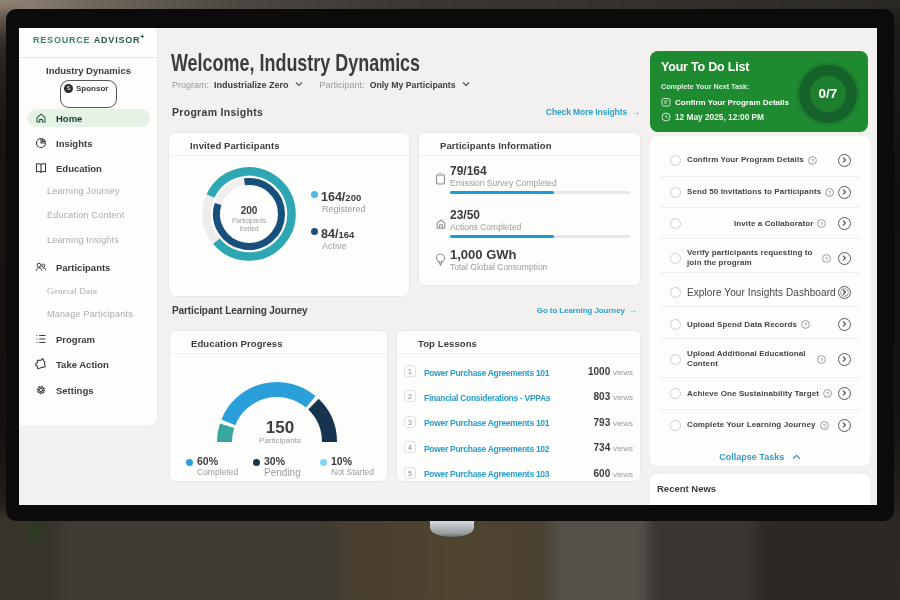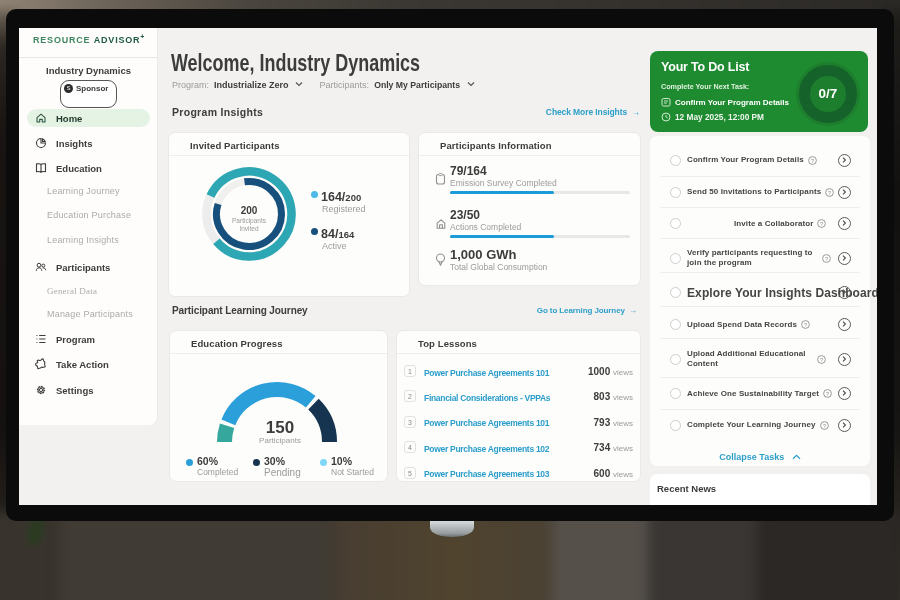--- a/index.html
+++ b/index.html
@@ -77,21 +77,21 @@
     <svg class="navico" style="top:109px;" viewBox="0 0 12 12">
           <path d="M6 1.5 A4.5 4.5 0 1 0 10.5 6 L6 6 Z" fill="none" stroke="#3c3c3c" stroke-width="1.1"></path>
           <path d="M7.5 1.8 A4.5 4.5 0 0 1 10.2 4.5 L7.5 4.5 Z" fill="none" stroke="#3c3c3c" stroke-width="1.1"></path>
         </svg>
     <div class="navitem" style="top:110px;">Insights</div>
     <svg class="navico" style="top:134px;" viewBox="0 0 12 12">
           <path d="M6 2.5 C5 1.6 3.4 1.5 1.5 1.9 L1.5 9.7 C3.4 9.3 5 9.4 6 10.2 C7 9.4 8.6 9.3 10.5 9.7 L10.5 1.9 C8.6 1.5 7 1.6 6 2.5 Z M6 2.5 L6 10" fill="none" stroke="#3c3c3c" stroke-width="1.1" stroke-linejoin="round"></path>
         </svg>
     <div class="navitem" style="top:135px;">Education</div>
     <div class="navsub" style="top:158px;">Learning Journey</div>
-    <div class="navsub" style="top:182px;">Education Purchase</div>
+    <div class="navsub" style="top:182px;">Education Content</div>
     <div class="navsub" style="top:207px;">Learning Insights</div>
     <svg class="navico" style="top:233px;" viewBox="0 0 12 12">
           <circle cx="4" cy="4.2" r="1.9" fill="none" stroke="#3c3c3c" stroke-width="1"></circle>
           <circle cx="8.3" cy="4.6" r="1.5" fill="none" stroke="#3c3c3c" stroke-width="1"></circle>
           <path d="M1.2 9.8 C1.5 7.6 2.6 6.8 4 6.8 C5.4 6.8 6.5 7.6 6.8 9.8 M7.6 6.9 C9.3 6.7 10.4 7.4 10.8 9.2" fill="none" stroke="#3c3c3c" stroke-width="1"></path>
         </svg>
     <div class="navitem" style="top:234px;">Participants</div>
     <div class="navsub" style="top:258px;font-family:Liberation Serif, serif;">General Data</div>
     <div class="navsub" style="top:281px;">Manage Participants</div>
     <svg class="navico" style="top:305px;" viewBox="0 0 12 12">
@@ -109,21 +109,21 @@
         </svg>
     <div class="navitem" style="top:357px;">Settings</div>
   </div>
 
   <div class="abs d" style="left:152px;top:21px;font-size:24px;font-weight:700;transform:scaleX(0.748);transform-origin:0 0;white-space:nowrap;">Welcome, Industry Dynamics</div>
 
   <div class="abs" style="left:153px;top:52px;width:470px;height:14px;font-size:9px;white-space:nowrap;">
     <span class="g">Program:</span>&nbsp; <b class="d">Industrialize Zero</b> <svg width="8" height="6" viewBox="0 0 8 6" style="margin:0 0 1px 4px;">
           <path d="M1 1.5 L4 4.5 L7 1.5" fill="none" stroke="#555" stroke-width="1.2"></path>
         </svg>
-    <span class="g" style="margin-left:14px;">Participants:</span>&nbsp; <b class="d" style="font-size:8.7px;">Only My Participants</b> <svg width="8" height="6" viewBox="0 0 8 6" style="margin:0 0 1px 4px;">
+    <span class="g" style="margin-left:14px;">Participant:</span>&nbsp; <b class="d" style="font-size:8.7px;">Only My Participants</b> <svg width="8" height="6" viewBox="0 0 8 6" style="margin:0 0 1px 4px;">
           <path d="M1 1.5 L4 4.5 L7 1.5" fill="none" stroke="#555" stroke-width="1.2"></path>
         </svg>
   </div>
 
   <div class="abs d" style="left:153px;top:78px;font-size:10.5px;font-weight:700;letter-spacing:.3px;">Program Insights</div>
   <div class="abs teal" style="left:420px;top:79px;width:201px;text-align:right;font-size:8.5px;font-weight:700;letter-spacing:-.1px;">Check More Insights &nbsp;→</div>
 
   <div class="card" style="left:149px;top:104px;width:242px;height:165px;">
     <div class="cardtitle">Invited Participants</div>
     <div class="carddiv"></div>
@@ -288,21 +288,21 @@
             <text x="4.5" y="6.6" text-anchor="middle" font-size="5.5" fill="#8f8f8d" font-family="Liberation Sans">?</text>
           </svg>
         </div>
         <div class="arrc" style="left:188px;top:115.5px">
      <svg width="10" height="10" viewBox="0 0 10 10" style="position:absolute;left:0;top:0;">
             <path d="M4 2.6 L6.4 5 L4 7.4" fill="none" stroke="#4a4a48" stroke-width="1.1"></path>
           </svg>
         </div>
         <div class="ckc" style="left:19.5px;top:151px"></div>
         <div style="position:absolute;left:37px;top:156.5px;transform:translateY(-50%);display:flex;align-items:center;">
-     <div style="white-space:nowrap;font-size:12px;font-weight:700;color:#454543;line-height:10px;letter-spacing:.1px;">Explore Your Insights Dashboard</div>
+     <div style="white-space:nowrap;font-size:10px;font-weight:400;color:#454543;line-height:10px;letter-spacing:.1px;">Explore Your Insights Dashboard</div>
           <svg width="9" height="9" viewBox="0 0 9 9" style="flex:none;margin-left:4px;">
             <circle cx="4.5" cy="4.5" r="3.9" fill="none" stroke="#8f8f8d" stroke-width="0.9"></circle>
             <text x="4.5" y="6.6" text-anchor="middle" font-size="5.5" fill="#8f8f8d" font-family="Liberation Sans">?</text>
           </svg>
         </div>
         <div class="arrc" style="left:188px;top:150px">
      <svg width="10" height="10" viewBox="0 0 10 10" style="position:absolute;left:0;top:0;">
             <path d="M4 2.6 L6.4 5 L4 7.4" fill="none" stroke="#4a4a48" stroke-width="1.1"></path>
           </svg>
         </div>

